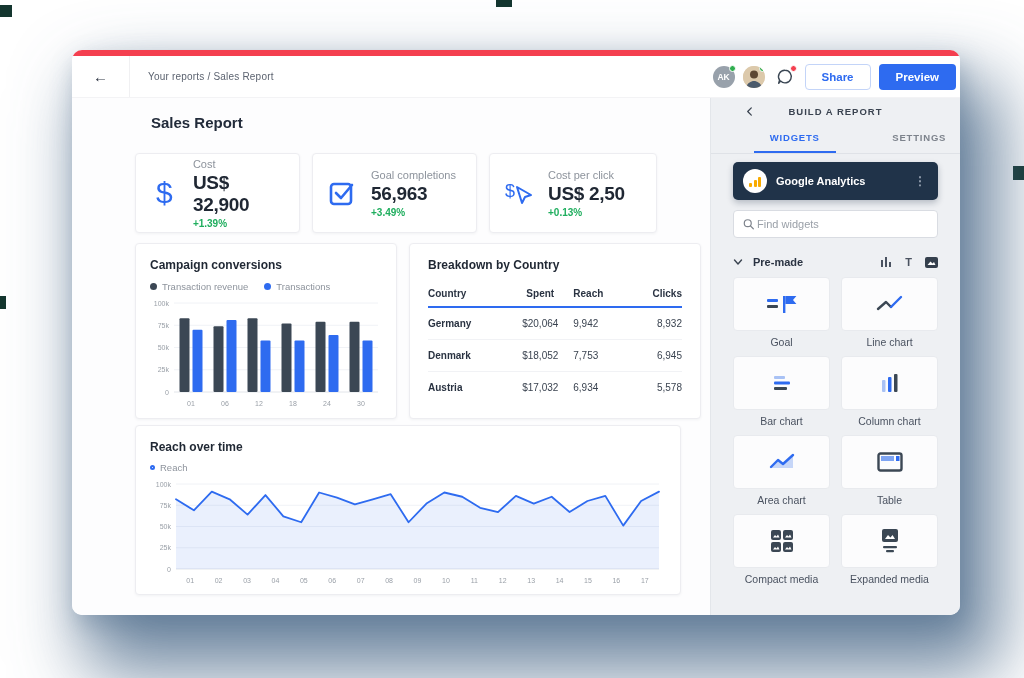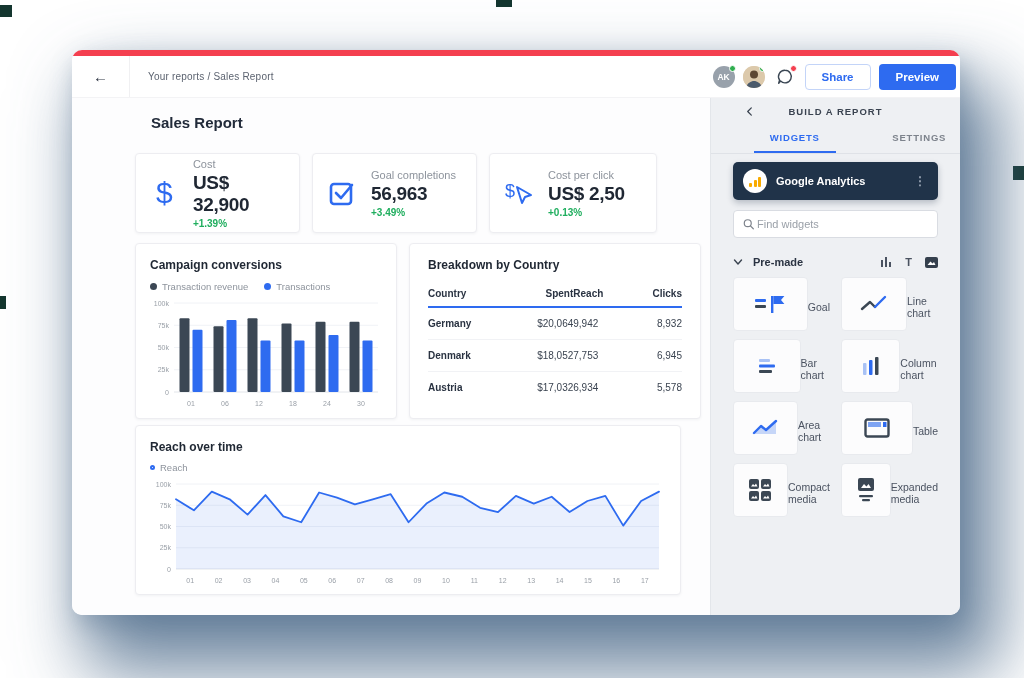--- a/index.html
+++ b/index.html
@@ -61,21 +61,21 @@
   .reach-card    { left:63px; top:327px; width:546px; height:170px; padding:14px; }
 
   svg text.tick { font-size:7px; fill:#9aa0a8; font-family:"Liberation Sans", sans-serif; }
 
   
   .ctable { width:100%; border-collapse:collapse; margin-top:10px; }
   .ctable th { font-size:10px; font-weight:bold; color:#2a3342; text-align:left; padding:6px 0 7px; border-bottom:2px solid #2e6bf0; }
   .ctable td { font-size:10px; color:#3a4350; padding:10px 0; border-bottom:1px solid #f1f2f5;margin-top:20px; }
   .ctable tr:last-child td { border-bottom:none; }
   .ctable td:first-child { font-weight:bold; color:#2a3342; }
-  .ctable th:nth-child(2), .ctable td:nth-child(2) { text-align:right; }
+  .ctable th:nth-child(2), .ctable td:nth-child(2) { text-align:center; }
   .ctable th:last-child, .ctable td:last-child { text-align:right; }
 
   
   .sb-head { height:26px; display:flex; align-items:center; justify-content:center; position:relative; }
   .sb-head .sb-title { font-size:9.5px; font-weight:bold; color:#3a4350; letter-spacing:1px; }
   .sb-back { position:absolute; left:30px; top:5px; width:16px; height:16px; display:flex; align-items:center; justify-content:center; cursor:pointer; }
   .sb-tabs { display:flex; height:30px; border-bottom:1px solid #dfe2e7; }
   .sb-tab { flex:1; display:flex; align-items:center; justify-content:center; font-size:9.5px; font-weight:bold;
             color:#7d838c; letter-spacing:.8px; cursor:pointer; border-bottom:2px solid transparent;margin-left:43px; }
   .sb-tab.active { color:#2e6bf0; border-bottom-color:#2e6bf0; }
@@ -90,21 +90,21 @@
                 display:flex; align-items:center; padding:0 9px; gap:3px; }
   .search-box input { border:none; outline:none; font-size:11px; color:#3a4350; width:100%; background:transparent; }
   .search-box input::placeholder { color:#9aa0a8; }
   .premade-row { margin-top:14px; height:20px; display:flex; align-items:center; gap:10px; }
   .premade-label { font-size:11px; font-weight:bold; color:#2a3342; }
   .filter-icons { margin-left:auto; display:flex; align-items:center; gap:13px; }
   .filter-icons .fi { cursor:pointer; display:flex; align-items:center; }
   .fi-t { font-size:11px; font-weight:bold; color:#4a5260; }
 
   .wgrid { margin-top:5px; display:grid; grid-template-columns:1fr 1fr; column-gap:11px; row-gap:8px; }
-  .wcell { display:flex; flex-direction:row; align-items:center; }
+  .wcell { display:flex; flex-direction:column; align-items:center; }
   .wtile { width:100%; height:54px; background:#fcfcfd; border:1px solid #e8eaee; border-radius:4px;
            display:flex; align-items:center; justify-content:center; cursor:pointer; }
   .wlabel { margin-top:5px; font-size:10.5px; color:#4a5260; }
 </style>
 </head>
 <body>
 
 <div class="stage">
   <div class="deco d1"></div>
   <div class="deco d2"></div>

